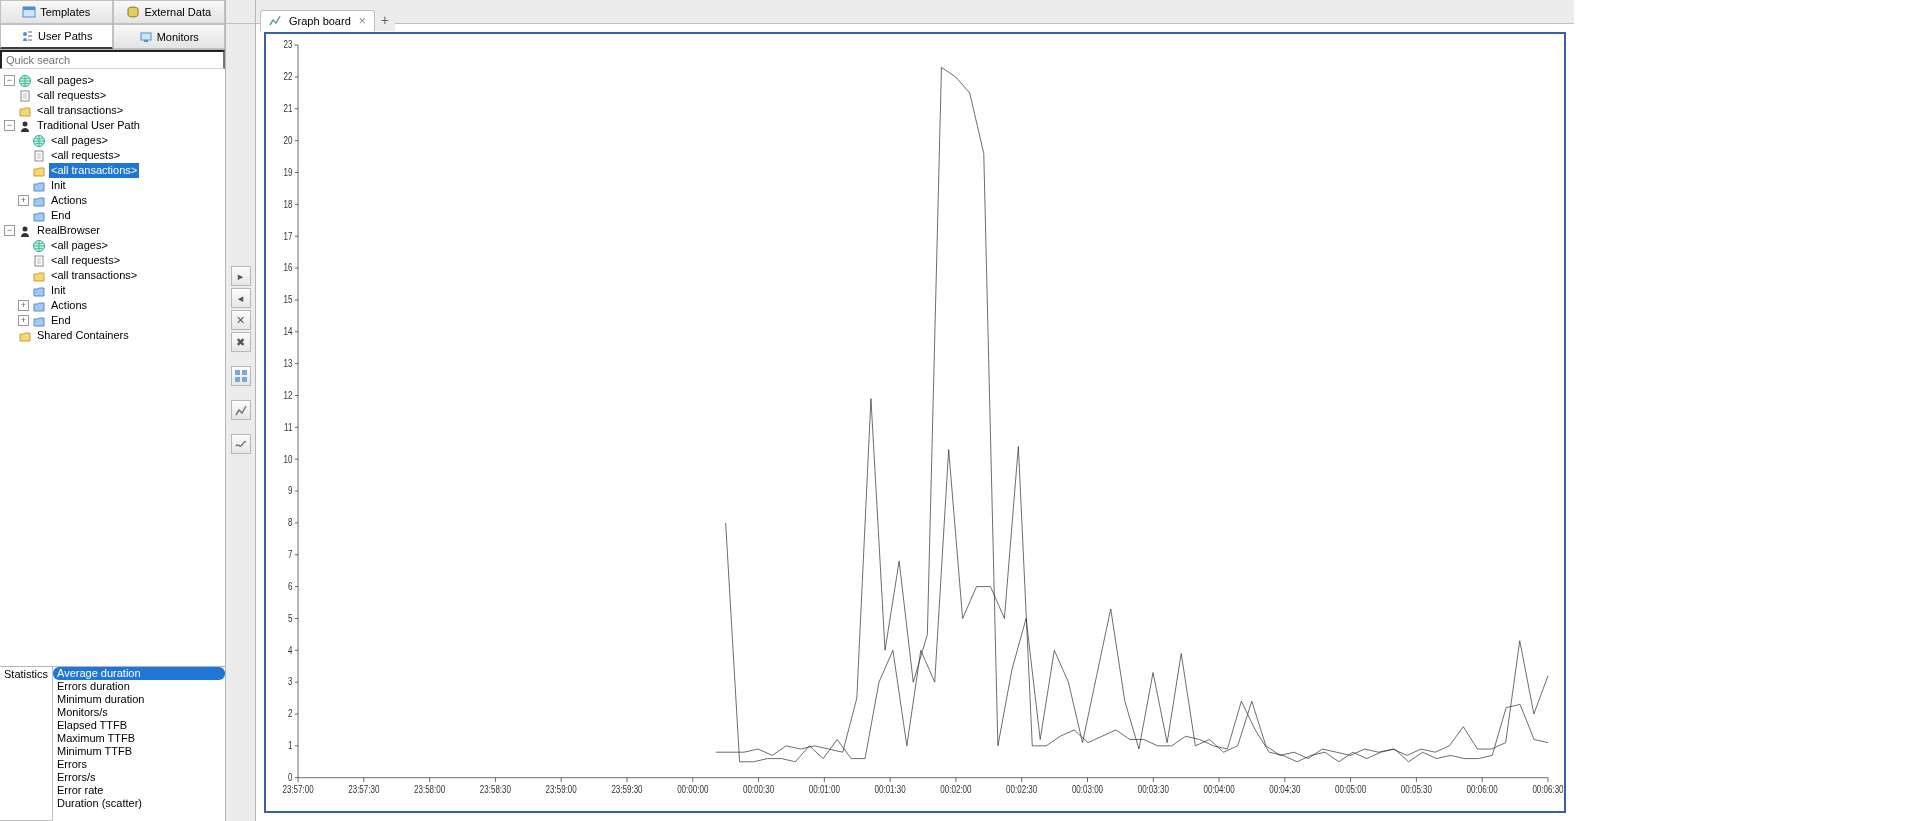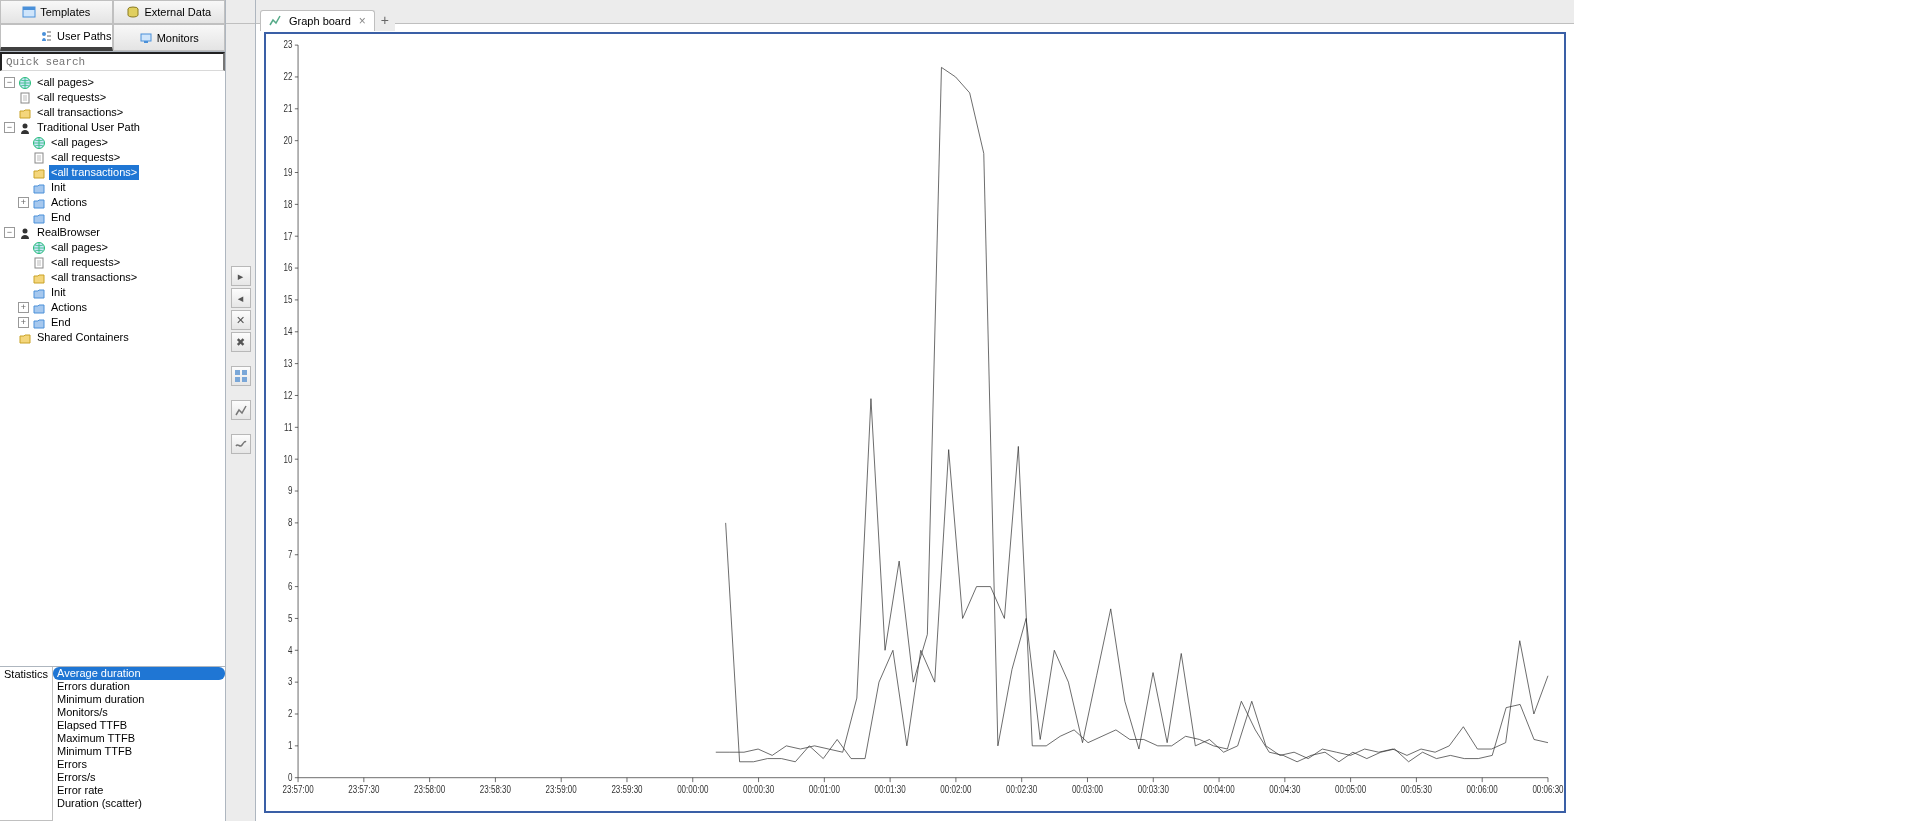--- a/index.html
+++ b/index.html
@@ -1,23 +1,23 @@
 <!DOCTYPE html>
 <html><head>
 <meta charset="utf-8">
 <style>
 * { box-sizing: border-box; margin: 0; padding: 0; font-family: Tahoma, Arial, sans-serif; font-size: 11px; }
 body { background: #fff; overflow: hidden; }
 .app { display: flex; width: 1574px; height: 821px; }
 .left-panel { width: 226px; display: flex; flex-direction: column; border-right: 1px solid #aeb6bf; }
 .left-tabs { display: flex; flex-wrap: wrap; border-bottom: 1px solid #aeb6bf; background: #ececec; }
 .left-tab { width: 50%; display: flex; align-items: center; justify-content: center; gap: 4px; padding: 4px 0; border: 1px solid #c0c0c0; background: linear-gradient(#f8f8f8,#e4e4e4); cursor: pointer; }
-.left-tab.active { background: #fff; border-bottom: 4px solid #404040; justify-content: flex-end; }
+.left-tab.active { background: #fff; border-bottom: 2px solid #404040; }
 .left-tab .ticon { width: 14px; height: 14px; display: inline-flex; align-items: center; justify-content: center; }
-.quicksearch { border-bottom: 1px solid #d9d9d9; padding: 2px 4px; color: #bdbdbd; background: #fff; font-family: Liberation Mono, monospace; }
+.quicksearch { border-bottom: 1px solid #d9d9d9; padding: 2px 4px; color: #bdbdbd; background: #fff; }
 .tree { flex: 1; overflow: auto; padding: 4px 0; background: #fff; }
 .trow { display: flex; align-items: center; height: 15px; line-height: 15px; white-space: nowrap; padding-right: 4px; }
 .trow .twisty { width: 11px; height: 11px; margin-right: 2px; display: inline-flex; align-items: center; justify-content: center; font-size: 9px; color: #666; border: 1px solid #999; background: #fff; }
 .trow .twisty.none { border: none; }
 .trow .nicon { width: 16px; height: 14px; display: inline-flex; align-items: center; justify-content: center; margin-right: 2px; }
 .trow .label { padding: 0 2px; }
 .trow.selected .label { background: #1f76d4; color: #fff; }
 .ind0 { padding-left: 4px; } .ind1 { padding-left: 18px; }
 .stats-panel { height:155px; border-top: 1px solid #aeb6bf; display: flex; flex-direction: row; }
 .stats-head { border: 1px solid #c0c0c0; border-top: none; border-left: none; padding: 1px 4px; background: #fff; }

